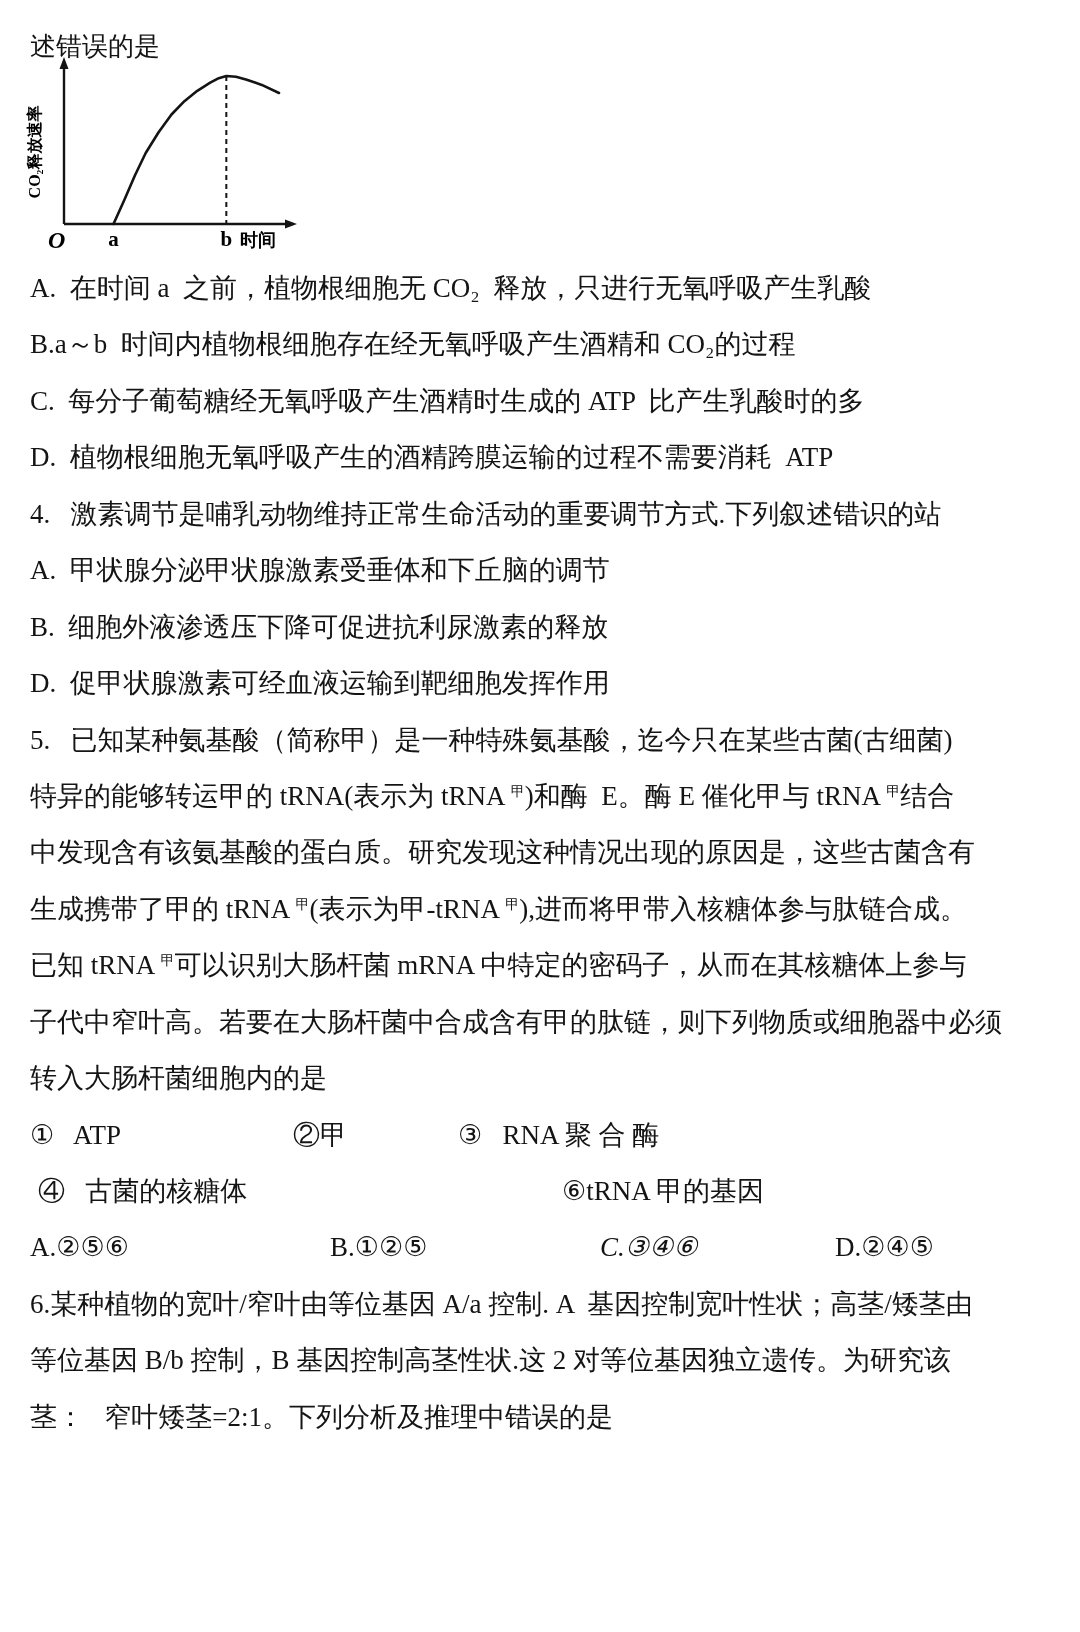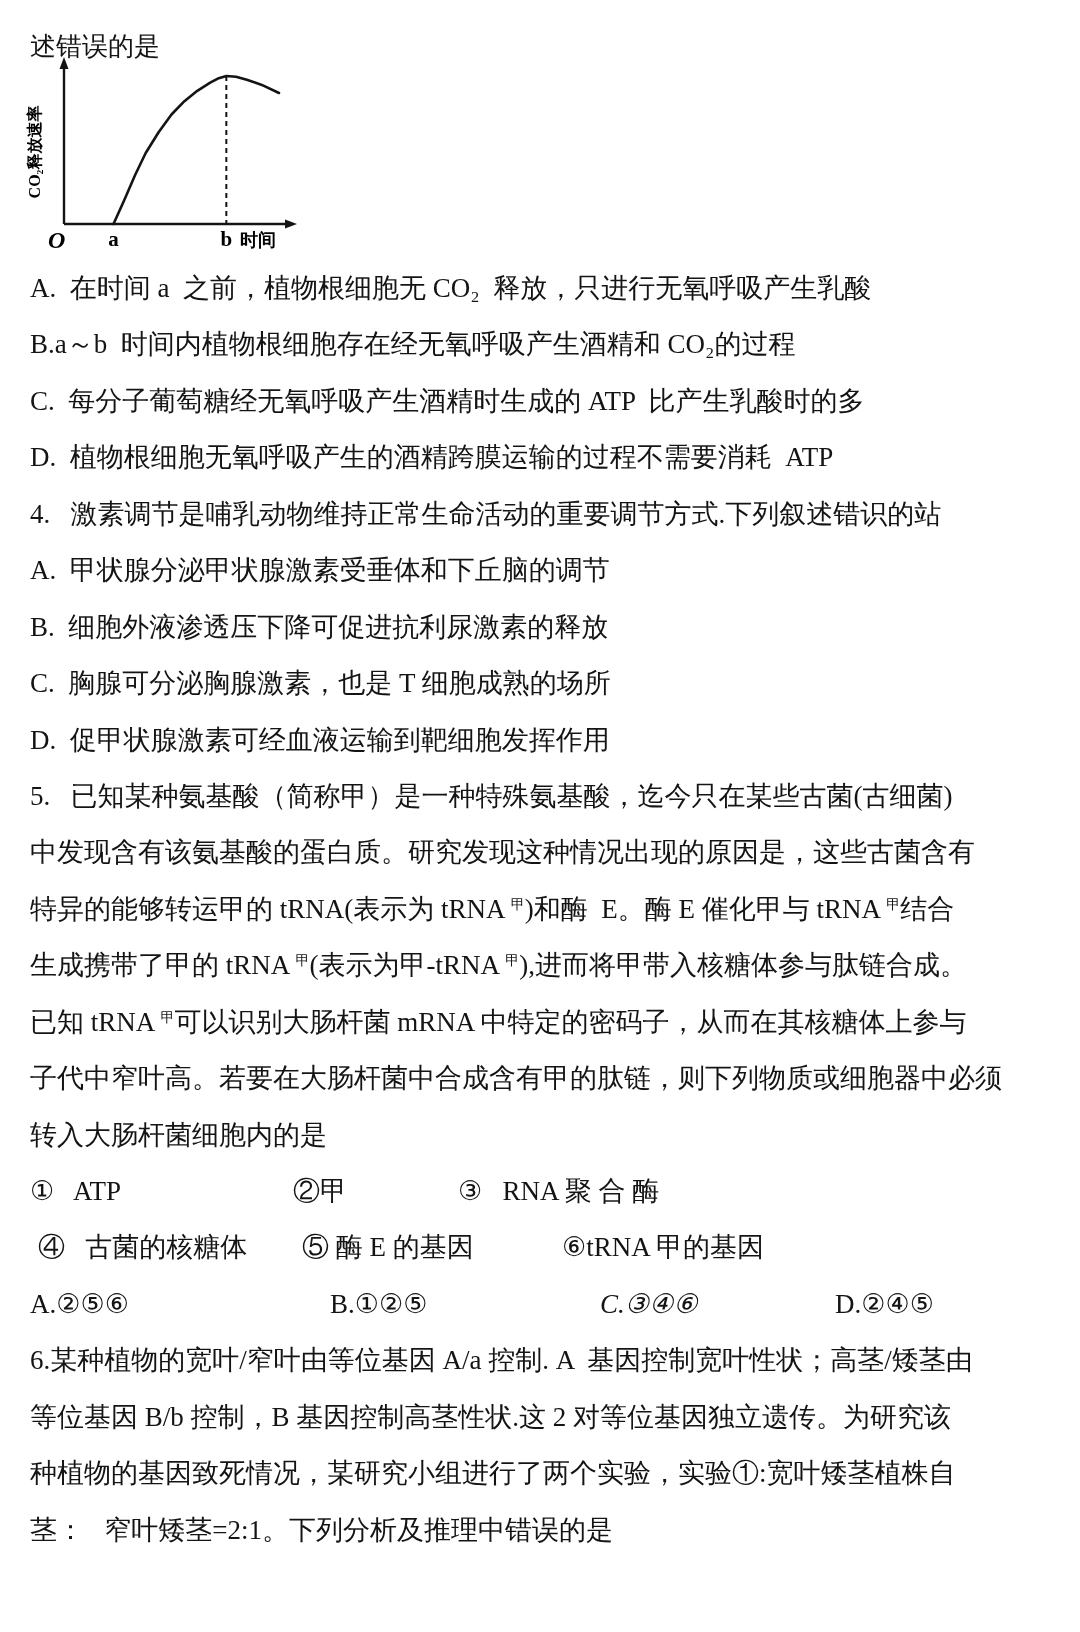--- a/index.html
+++ b/index.html
@@ -62,29 +62,27 @@
 </div>
 
 <div id="lines" data-name="question-text-body">
     <div class="line" data-name="q3-option-a">A.  在时间 a  之前，植物根细胞无 CO₂  释放，只进行无氧呼吸产生乳酸</div>
     <div class="line" data-name="q3-option-b">B.a～b  时间内植物根细胞存在经无氧呼吸产生酒精和 CO₂的过程</div>
     <div class="line" data-name="q3-option-c">C.  每分子葡萄糖经无氧呼吸产生酒精时生成的 ATP  比产生乳酸时的多</div>
     <div class="line" data-name="q3-option-d">D.  植物根细胞无氧呼吸产生的酒精跨膜运输的过程不需要消耗  ATP</div>
     <div class="line" data-name="q4-stem">4.   激素调节是哺乳动物维持正常生命活动的重要调节方式.下列叙述错识的站</div>
     <div class="line" data-name="q4-option-a">A.  甲状腺分泌甲状腺激素受垂体和下丘脑的调节</div>
     <div class="line" data-name="q4-option-b">B.  细胞外液渗透压下降可促进抗利尿激素的释放</div>
-    <div class="line" data-name="q4-option-c">C.  胸腺可分泌胸腺激素，也是 T 细胞成熟的场所</div>
     <div class="line" data-name="q4-option-d">D.  促甲状腺激素可经血液运输到靶细胞发挥作用</div>
     <div class="line" data-name="q5-stem-line1">5.   已知某种氨基酸（简称甲）是一种特殊氨基酸，迄今只在某些古菌(古细菌)</div>
+    <div class="line" data-name="q5-stem-line3">特异的能够转运甲的 tRNA(表示为 tRNA <sup>甲</sup>)和酶  E。酶 E 催化甲与 tRNA <sup>甲</sup>结合</div>
     <div class="line" data-name="q5-stem-line2">中发现含有该氨基酸的蛋白质。研究发现这种情况出现的原因是，这些古菌含有</div>
-    <div class="line" data-name="q5-stem-line3">特异的能够转运甲的 tRNA(表示为 tRNA <sup>甲</sup>)和酶  E。酶 E 催化甲与 tRNA <sup>甲</sup>结合</div>
     <div class="line" data-name="q5-stem-line4">生成携带了甲的 tRNA <sup>甲</sup>(表示为甲-tRNA <sup>甲</sup>),进而将甲带入核糖体参与肽链合成。</div>
     <div class="line" data-name="q5-stem-line5">已知 tRNA <sup>甲</sup>可以识别大肠杆菌 mRNA 中特定的密码子，从而在其核糖体上参与</div>
     <div class="line" data-name="q5-stem-line6">子代中窄叶高。若要在大肠杆菌中合成含有甲的肽链，则下列物质或细胞器中必须</div>
     <div class="line" data-name="q5-stem-line7">转入大肠杆菌细胞内的是</div>
     <div class="line" data-name="q5-items-row1"><span class="c c0" data-name="q5-items-row1-item-1">①   ATP</span><span class="c c1" data-name="q5-items-row1-item-2">②甲</span><span class="c c2" data-name="q5-items-row1-item-3">③   RNA 聚 合 酶</span></div>
-    <div class="line" data-name="q5-items-row2"><span class="c c0" data-name="q5-items-row2-item-1">④   古菌的核糖体</span><span class="c c1" data-name="q5-items-row2-item-2">⑤ 酶 E 的基因</span><span class="c c2" data-name="q5-items-row2-item-3">⑥tRNA 甲的基因</span></div>
+    <div class="line" data-name="q5-items-row2"><span class="c c0" data-name="q5-items-row2-item-1">④   古菌的核糖体</span><span class="c c2" data-name="q5-items-row2-item-3">⑥tRNA 甲的基因</span></div>
     <div class="line" data-name="q5-answers"><span class="c c0" data-name="q5-answers-item-1">A.②⑤⑥</span><span class="c c1" data-name="q5-answers-item-2">B.①②⑤</span><span class="c c2" data-name="q5-answers-item-3">C.③④⑥</span><span class="c c3" data-name="q5-answers-item-4">D.②④⑤</span></div>
     <div class="line" data-name="q6-stem-line1">6.某种植物的宽叶/窄叶由等位基因 A/a 控制. A  基因控制宽叶性状；高茎/矮茎由</div>
     <div class="line" data-name="q6-stem-line2">等位基因 B/b 控制，B 基因控制高茎性状.这 2 对等位基因独立遗传。为研究该</div>
-    <div class="line" data-name="q6-stem-line3">种植物的基因致死情况，某研究小组进行了两个实验，实验①:宽叶矮茎植株自</div>
     <div class="line" data-name="q6-stem-line5">茎：   窄叶矮茎=2:1。下列分析及推理中错误的是</div>
   </div>
 
 </body></html>

